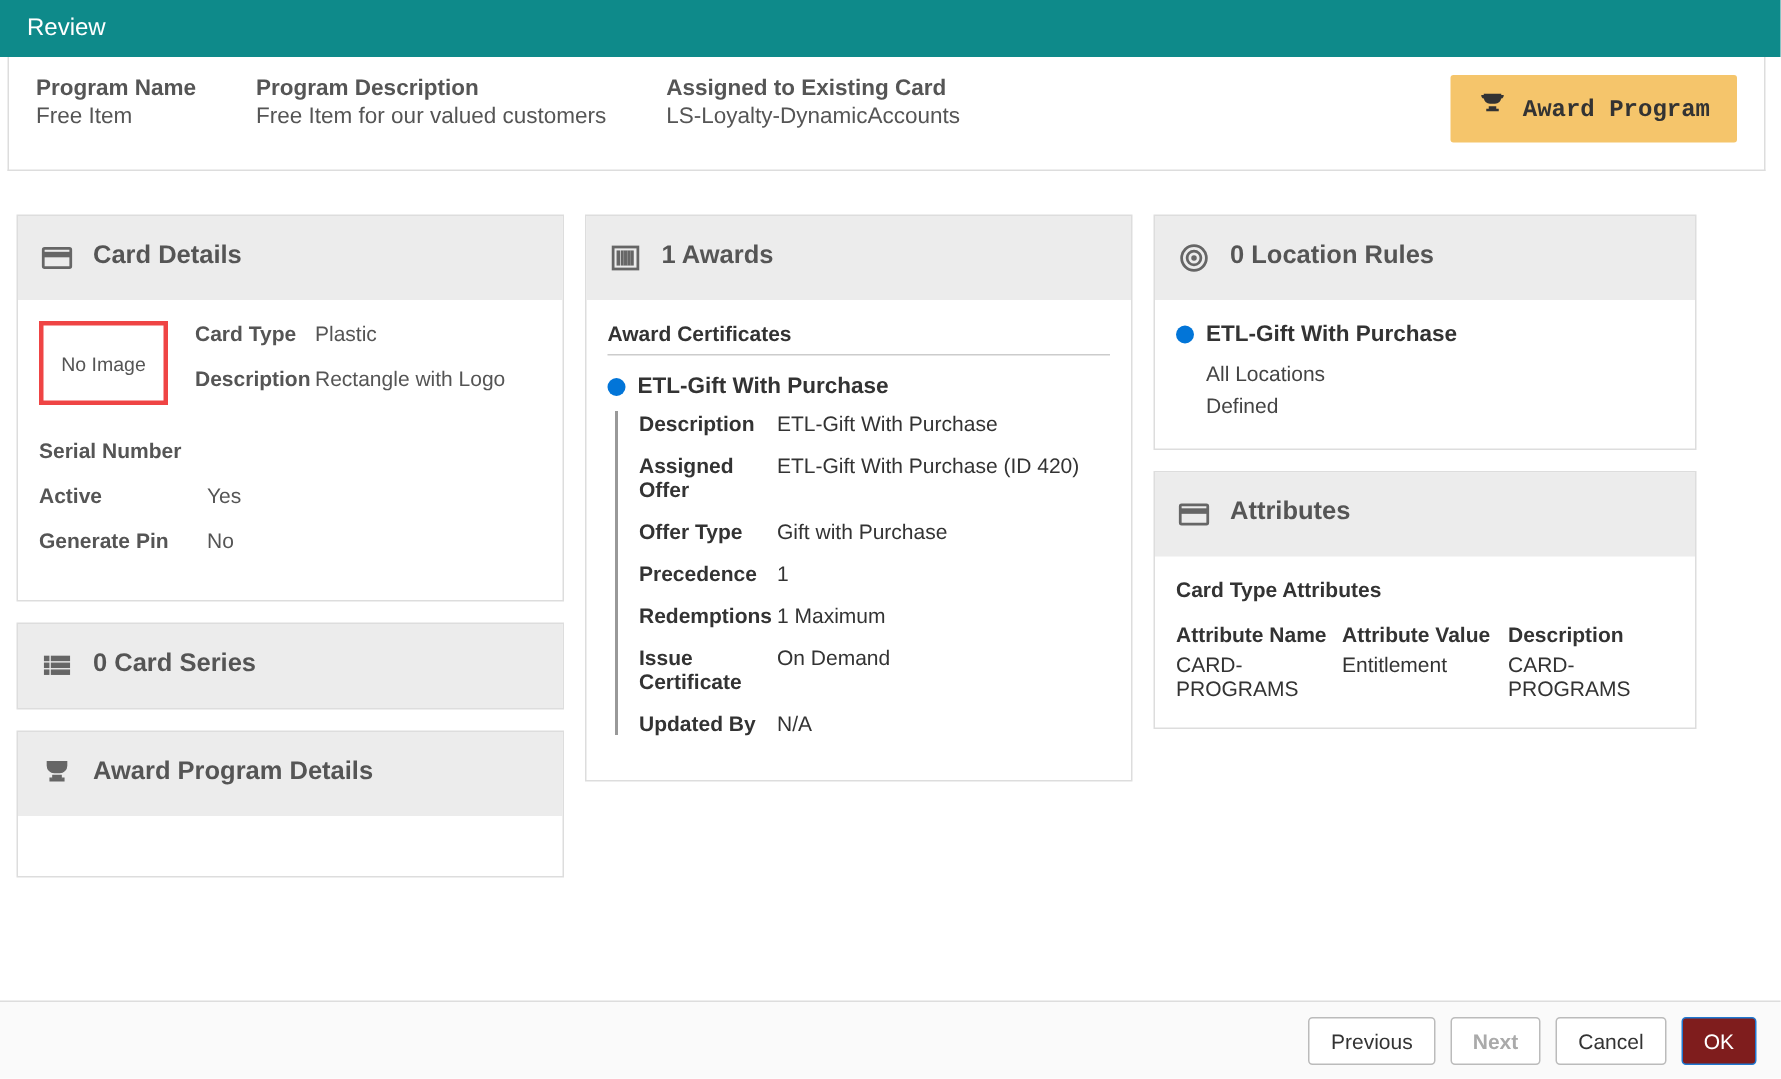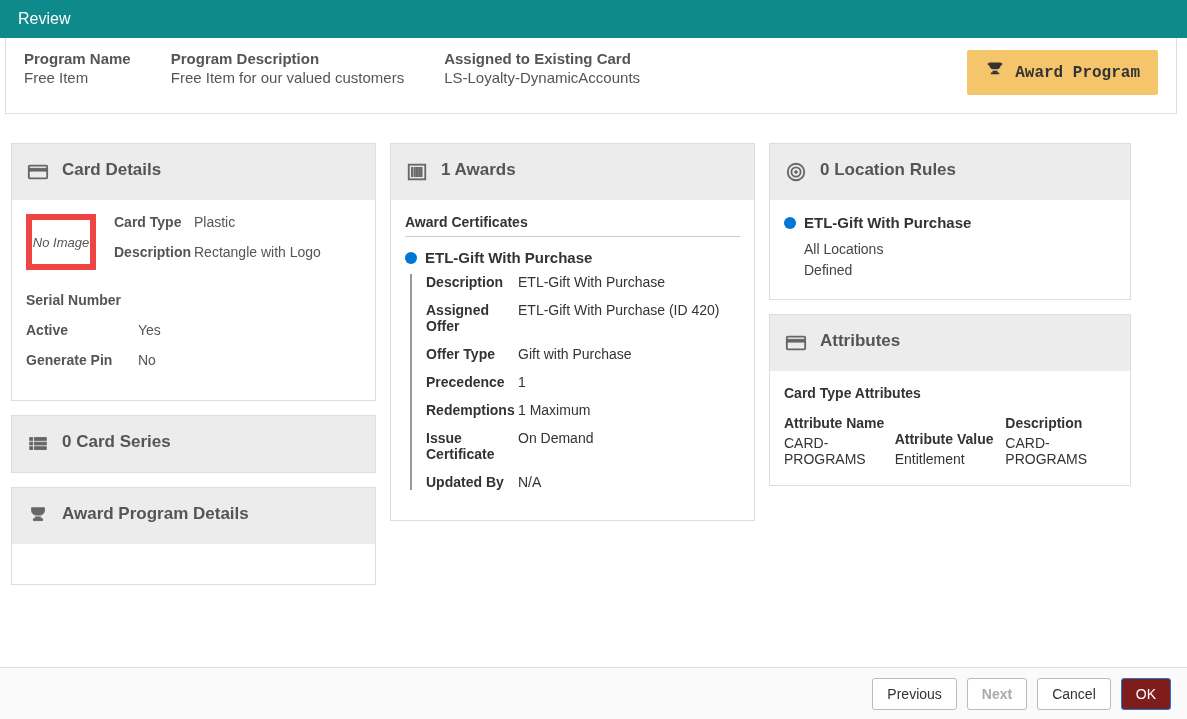--- a/index.html
+++ b/index.html
@@ -23,40 +23,40 @@
   .col-right { width: 362px; }
 
   .panel { border: 1px solid #ddd; background: #fff; }
   .panel-header { background: #ececec; padding: 16px 14px; display: flex; gap: 12px; }
   .panel-header .ph-icon { width: 24px; height: 24px; display: inline-flex; align-items: center; justify-content: center; }
   .panel-header .ph-icon svg { width: 22px; height: 22px; fill: #666; stroke: #666; }
   .panel-title { font-size: 17px; font-weight: 700; color: #555; }
   .panel-body { padding: 14px 14px 18px 14px; }
 
   .card-detail-row1 { display: flex; gap: 18px; margin-bottom: 18px; }
-  .no-image { border: 6px solid #ef4444; width: 70px; height: 56px; display: flex; align-items: center; justify-content: center; font-size: 13px; color: #555; font-style: italic; }
+  .no-image { border: 3px solid #ef4444; width: 86px; height: 56px; display: flex; align-items: center; justify-content: center; font-size: 13px; color: #555; }
   .kv-pair { display: flex; margin-bottom: 14px; }
   .kv-label { font-weight: 600; color: #555; width: 112px; }
   .kv-value { color: #555; }
   .tight .kv-label { width: 80px; }
 
   .award-section-title { font-weight: 700; color: #333; margin-bottom: 6px; }
   .divider { border: none; border-top: 1px solid #ccc; margin: 6px 0 12px 0; }
   .bullet-row { display: flex; align-items: center; gap: 8px; margin-bottom: 8px; }
   .bullet-dot { width: 12px; height: 12px; border-radius: 50%; background: #0275d8; flex-shrink: 0; }
   .bullet-text { font-weight: 700; color: #333; font-size: 15px; }
   .award-details { border-left: 2px solid #999; margin-left: 5px; padding-left: 14px; }
   .ad-row { display: flex; margin-bottom: 12px; }
   .ad-label { width: 92px; font-weight: 600; color: #333; font-size: 14px; }
   .ad-value { color: #333; font-size: 14px; flex: 1; }
 
   .loc-sub { margin-left: 20px; color: #444; font-size: 14px; line-height: 1.5; }
 
   .attr-heading { font-weight: 600; color: #333; margin-bottom: 14px; }
-  .attr-table { display: flex; gap: 0; align-items: flex-end; }
+  .attr-table { display: flex; gap: 0; }
   .attr-col { flex: 1; }
   .attr-th { font-weight: 600; color: #333; font-size: 14px; margin-bottom: 4px; }
   .attr-td { color: #333; font-size: 14px; }
 
   .footer { position: absolute; left: 0; right: 0; bottom: 0; height: 52px; border-top: 1px solid #ddd; background: #fafafa; display: flex; align-items: center; justify-content: flex-end; padding: 0 16px; gap: 10px; }
   .footer button { font-size: 14px; padding: 7px 14px; border: 1px solid #bbb; background: #fff; border-radius: 3px; color: #333; cursor: pointer; }
   .footer button.primary { background: #7f1d1d; color: #fff; border-color: #1f78d1; }
   .footer button.disabled { color: #aaa; cursor: default; font-weight: bold; }
 
   

